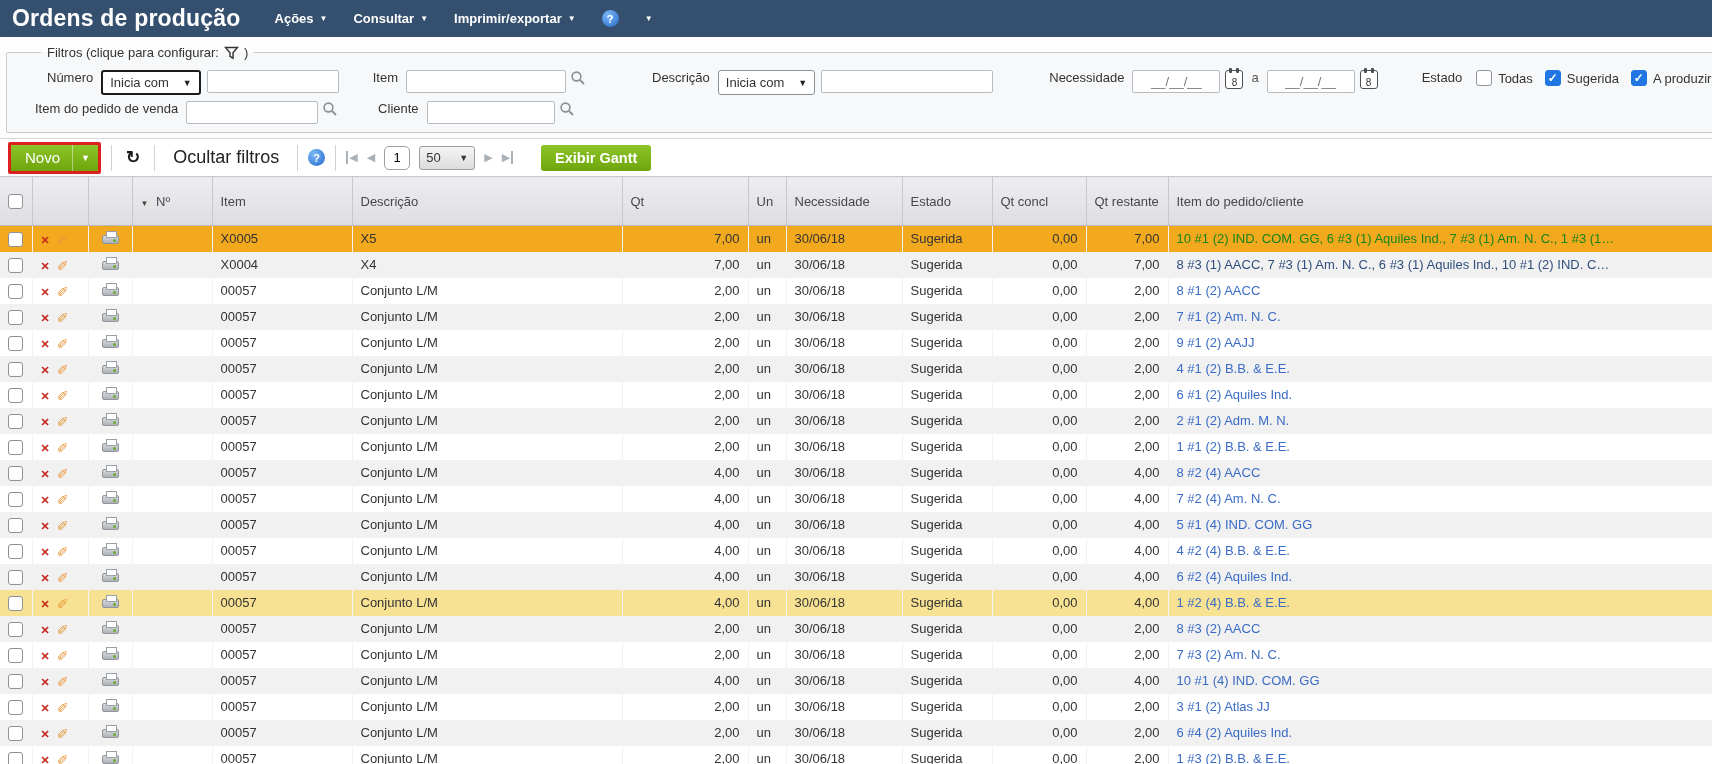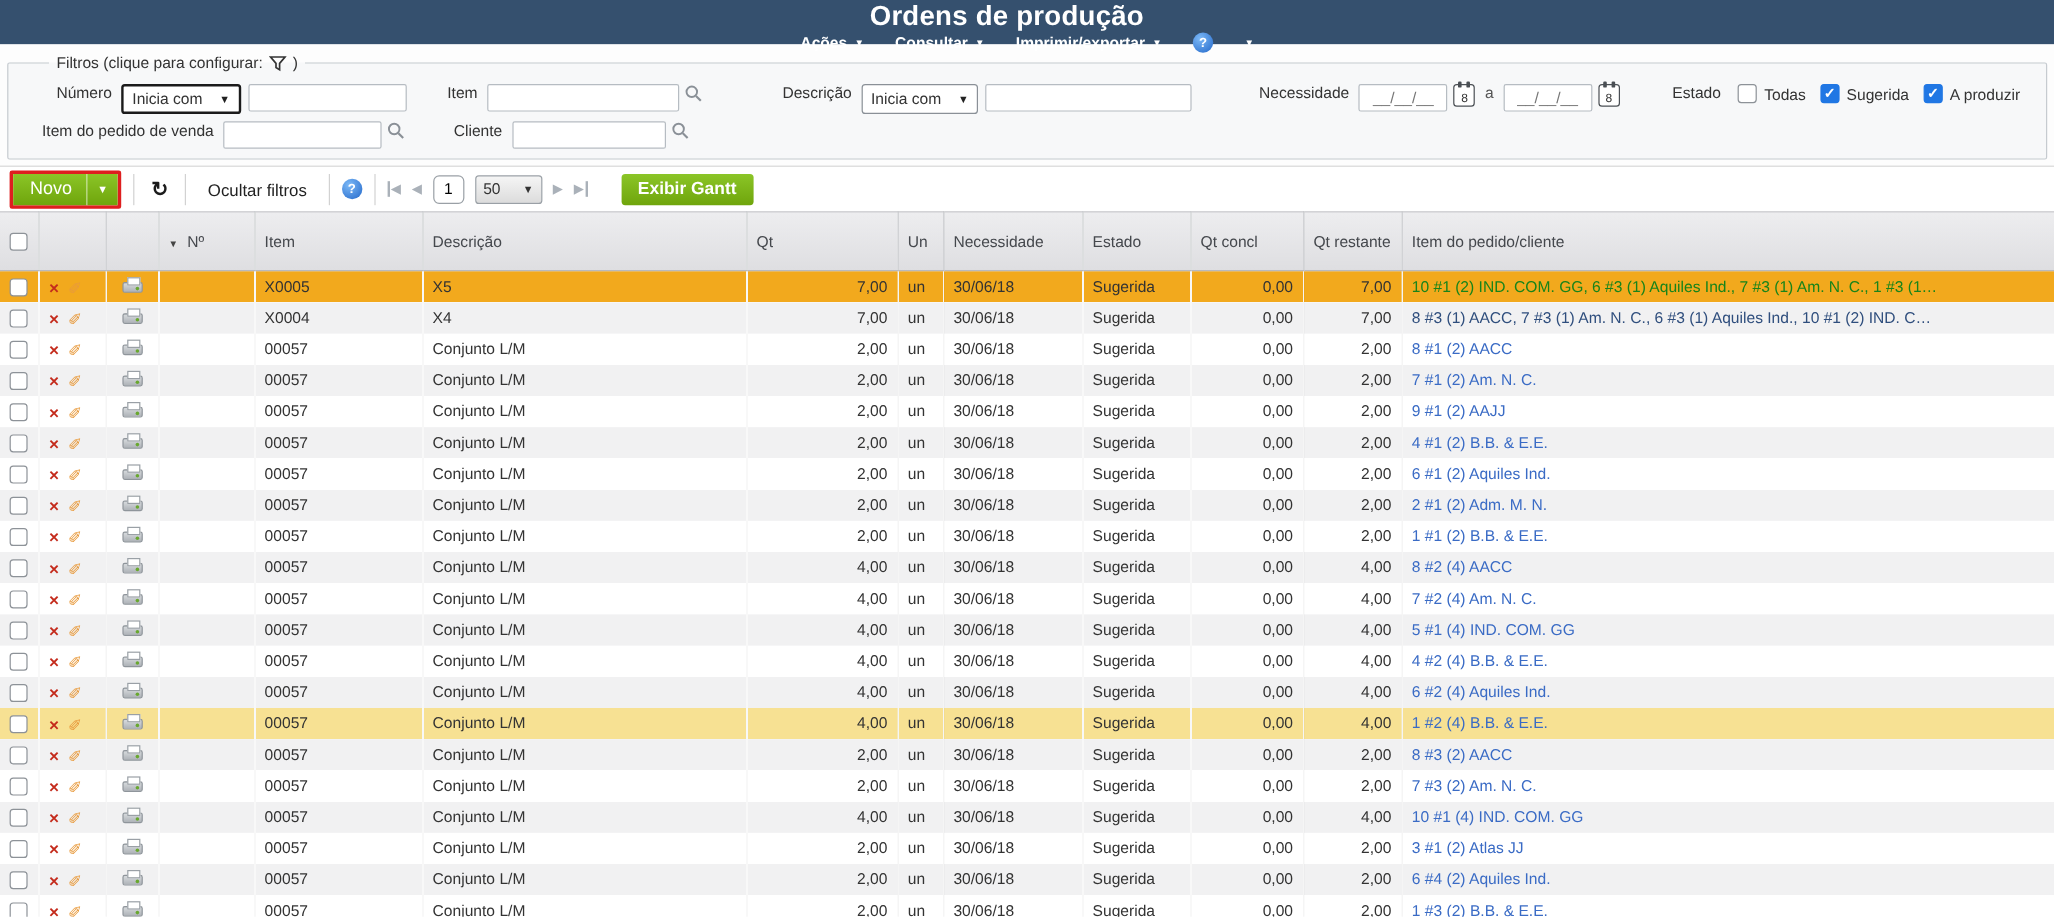--- a/index.html
+++ b/index.html
@@ -1,39 +1,39 @@
 <!DOCTYPE html>
 <html><head>
 <meta charset="utf-8">
 <style>
   * { margin:0; padding:0; box-sizing:border-box; }
   html,body { width:1712px; height:764px; overflow:hidden; background:#fff;
     font-family:"Liberation Sans", sans-serif; font-size:13px; color:#333; }
 
   
-  .topbar { height:37px; background:#35506E; display:flex; align-items:center; padding:0 12px;flex-direction:column; }
+  .topbar { height:37px; background:#35506E; display:flex; align-items:center; padding:0 12px; }
   .topbar h1 { color:#fff; font-size:23px; font-weight:bold; letter-spacing:.2px; margin-right:34px; white-space:nowrap; }
   .topmenu { display:flex; align-items:center; gap:26px; }
   .menu-item { color:#fff; font-size:13px; font-weight:bold; cursor:pointer; display:flex; align-items:center; gap:6px; white-space:nowrap; }
   .caret { font-size:8px; line-height:1; color:#fff; }
   .help-circle { width:17px; height:17px; border-radius:50%; background:radial-gradient(circle at 35% 30%, #7cb9f7, #2267c9);
     color:#fff; font-size:11px; font-weight:bold; display:flex; align-items:center; justify-content:center; cursor:pointer; }
 
   
   .filters-area { background:#fdfdfd; padding:8px 6px 5px 6px; }
   fieldset { border:1px solid #c6cbd0; border-radius:2px; background:#f7f8f9; padding:4px 8px 8px 28px; }
   legend { padding:0 6px; margin-left:6px; color:#333; display:flex; align-items:center; gap:5px; }
   .filter-row { display:flex; align-items:flex-start; margin-top:6px; }
   .filter-row label { color:#333; white-space:nowrap; }
   .txt { height:23px; border:1px solid #b6bcc2; border-radius:2px; background:#fff; padding:0 5px; font-family:inherit; font-size:13px; }
   .sel { height:25px; background:#fff; border:1px solid #8a9097; border-radius:3px; display:inline-flex; align-items:center;
     gap:14px; padding:0 7px; cursor:pointer; white-space:nowrap; }
   .sel.focused { border:2px solid #1b1b1b; }
   .sel .sel-caret { font-size:9px; color:#222; }
-  .date { width:74px; text-align:center; color:#555; }
+  .date { width:88px; text-align:center; color:#555; }
   .cal-icon { width:18px; height:19px; border:1px solid #4a4f54; border-radius:3px; background:#fff; position:relative;
     display:inline-flex; align-items:flex-end; justify-content:center; font-size:10px; color:#333; cursor:pointer; }
   .cal-icon::before { content:""; position:absolute; top:-3px; left:3px; width:3px; height:5px; background:#4a4f54; border-radius:1px; }
   .cal-icon::after  { content:""; position:absolute; top:-3px; right:3px; width:3px; height:5px; background:#4a4f54; border-radius:1px; }
   .chk { display:inline-flex; align-items:center; gap:6px; cursor:pointer; }
   .chk-box { width:16px; height:16px; border:1px solid #8d9298; border-radius:3px; background:#fff; display:inline-flex;
     align-items:center; justify-content:center; }
   .chk-box.checked { background:#2077e4; border-color:#2077e4; }
   .chk-box.checked::after { content:"✓"; color:#fff; font-size:12px; font-weight:bold; line-height:1; }
   .search-icon { cursor:pointer; margin-left:4px; display:inline-flex; }
@@ -41,21 +41,21 @@
   
   .toolbar { height:38px; background:#fff; border-top:1px solid #d8d8d8; display:flex; align-items:center; padding:0 8px; gap:10px; }
   .vsep { width:1px; height:26px; background:#d2d2d2; }
   .btn-novo { display:inline-flex; border:3px solid #de1f1f; border-radius:2px; cursor:pointer; }
   .green-btn { background:linear-gradient(#8bc527,#6fa50c); color:#fff; font-weight:bold; border:none; border-radius:3px;
     font-family:inherit; cursor:pointer; }
   .novo-main { padding:4px 12px 5px 14px; font-size:15px; background:linear-gradient(#8bc527,#6fa50c); color:#fff; font-weight:normal; }
   .novo-caret { padding:4px 8px; background:linear-gradient(#8bc527,#6fa50c); color:#fff; font-size:9px; display:flex;
     align-items:center; border-left:1px solid rgba(255,255,255,.45); }
   .icon-btn { background:none; border:none; font-size:17px; font-weight:bold; color:#1b1b1b; cursor:pointer; padding:0 4px; }
-  .flat-btn { background:none; border:none; font-family:inherit; font-size:14px; color:#222; cursor:pointer; padding:4px 8px; }
+  .flat-btn { background:none; border:none; font-family:inherit; font-size:18px; color:#222; cursor:pointer; padding:4px 8px; }
   .pager { display:flex; align-items:center; gap:9px; }
   .pg-arrow { color:#aab1b9; font-size:11px; cursor:pointer; user-select:none; }
   .pg-arrow.bar-left  { border-left:2px solid #aab1b9; padding-left:1px; }
   .pg-arrow.bar-right { border-right:2px solid #aab1b9; padding-right:1px; }
   .page-num { width:26px; height:24px; border:1px solid #9aa0a6; border-radius:5px; text-align:center; font-family:inherit; font-size:13px; }
   .page-size { width:56px; height:24px; background:linear-gradient(#f5f5f5,#dcdcdc); border:1px solid #9aa0a6; border-radius:3px;
     display:inline-flex; align-items:center; justify-content:space-between; padding:0 6px; cursor:pointer; }
   .page-size .sel-caret { font-size:9px; }
   .gantt { font-size:14.5px; padding:5px 14px; margin-left:18px; }
 

